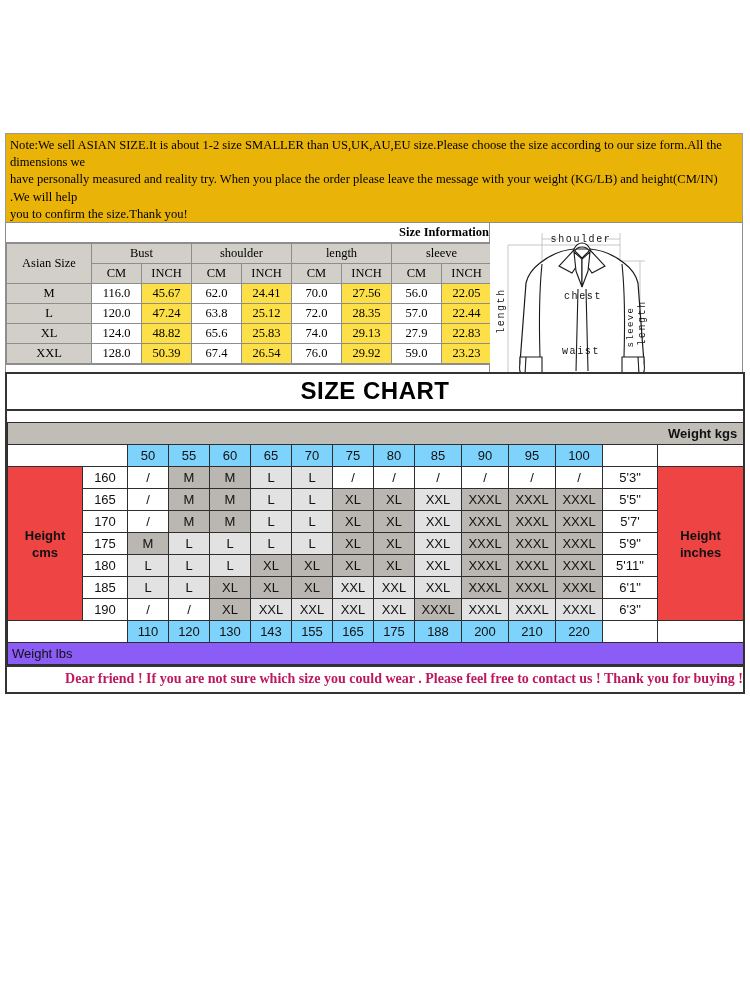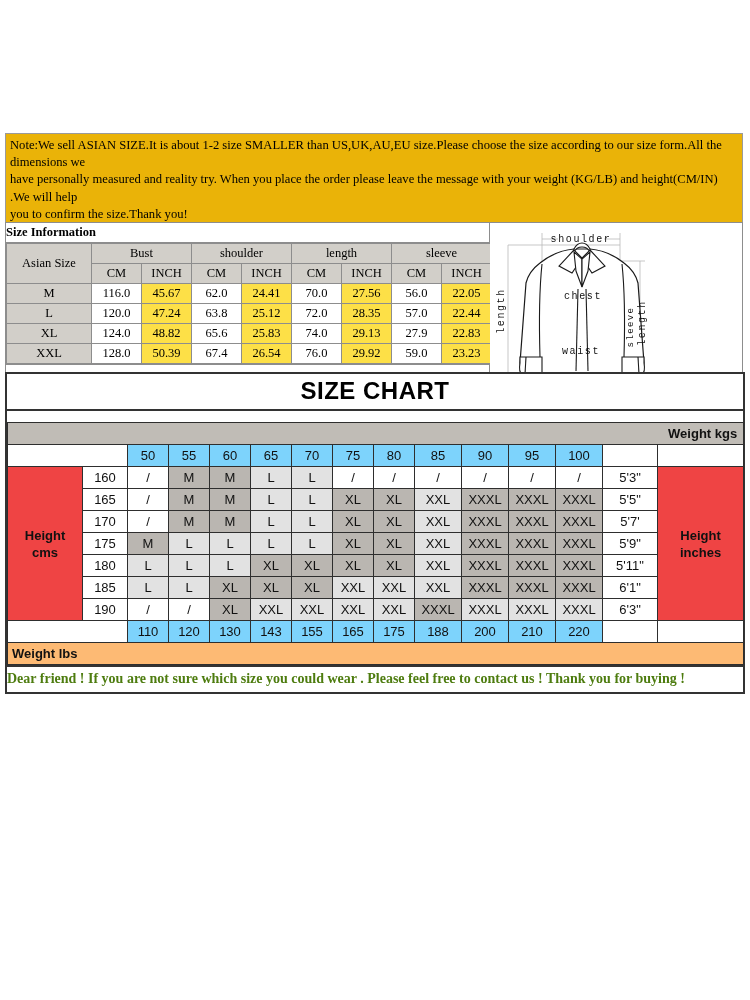--- a/index.html
+++ b/index.html
@@ -50,21 +50,21 @@
   #sizeinfo-left {
     width: 484px;
     box-sizing: border-box;
     border-right: 1px solid #8d8d8d;
     display: flex;
     flex-direction: column;
   }
   #sizeinfo-title {
     height: 19px;
     line-height: 19px;
-    text-align: left;
+    text-align: right;
     font-weight: bold;
     font-size: 12.5px;
     background: #ffffff;
     border-bottom: 1px solid #8d8d8d;
   }
   table.si {
     border-collapse: collapse;
     width: 100%;
     table-layout: fixed;
   }
@@ -155,36 +155,36 @@
     background: #ef4444;
     font-weight: bold;
     font-size: 14.5px;
     line-height: 17px;
   }
   .hdr-cell { background: #7dd3fc; font-size: 13.5px; }
   .v-white { background: #ffffff; }
   .v-light { background: #e2e2e2; }
   .v-dark  { background: #bab6b1; }
   .lbs-band {
-    background: #fdba74;
+    background: #8b5cf6;
     text-align: left !important;
-    font-weight: bold;
+    font-weight: normal;
     font-size: 14px;
     padding-left: 4px !important;
     height: 21px;
   }
   #dear-row {
     border-top: 2px solid #333333;
-    text-align: left;
+    text-align: right;
     font-weight: bold;
     font-size: 14px;
     padding: 4px 0 5px 0;
     background: #ffffff;
     font-family: "Liberation Serif", "DejaVu Serif", serif;
-    color: #4d7c0f;
+    color: #be185d;
   }
 </style>
 </head>
 <body>
 
 <div id="note-block">
   <p>Note:We sell ASIAN SIZE.It is about 1-2 size SMALLER than US,UK,AU,EU size.Please choose the size according to our size form.All the dimensions we</p>
   <p>have personally measured and reality try. When you place the order please leave the message with your weight (KG/LB) and height(CM/IN) .We will help</p>
   <p>you to confirm the size.Thank you!</p>
 </div>

